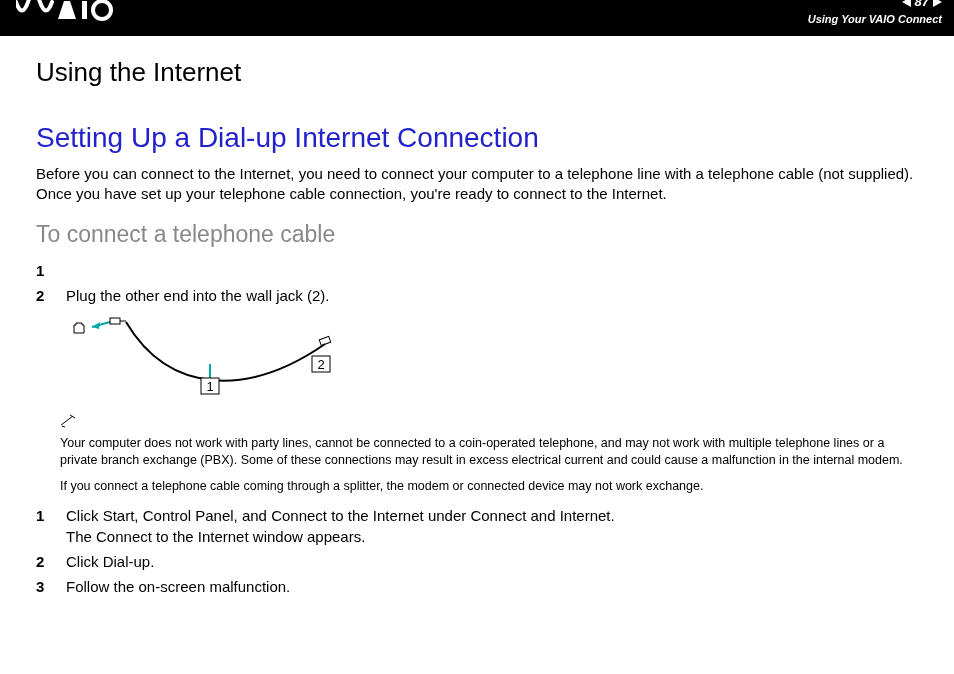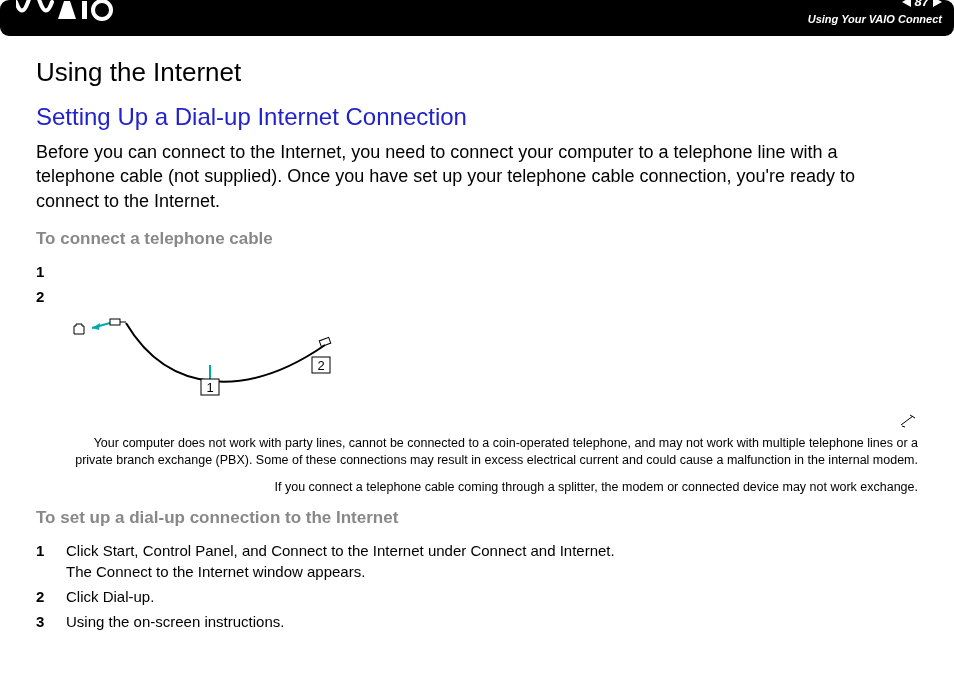--- a/index.html
+++ b/index.html
@@ -13,21 +13,20 @@
     line-height: 1.4;
   }
   .header-bar {
     background: #000;
     color: #fff;
     height: 36px;
     display: flex;
     align-items: center;
     justify-content: space-between;
     padding: 0 12px 16px 16px;
-    border-radius: 9px;
   }
   .vaio-logo svg { display: block; }
   .header-right {
     display: flex;
     flex-direction: column;
     align-items: flex-end;
     font-size: 11px;
     font-weight: bold;
     font-style: italic;
     gap: 1px;
@@ -40,37 +39,37 @@
   .nav-arrow { width: 0; height: 0; }
   .arrow-left { border-top: 5px solid transparent; border-bottom: 5px solid transparent; border-right: 9px solid #fff; }
   .arrow-right { border-top: 5px solid transparent; border-bottom: 5px solid transparent; border-left: 9px solid #fff; }
   .page-num { font-size: 13px; font-weight: bold; font-style: italic; }
   .content {
     padding: 18px 36px 0 36px;
   }
   h1 {
     font-size: 26px;
     font-weight: normal;
-    margin-bottom: 10px;
+    margin-bottom: 28px;
   }
   h2 {
-    font-size: 24px;
+    font-size: 28px;
     font-weight: normal;
     color: #2222cc;
     margin-bottom: 6px;
   }
   .intro-text {
-    font-size: 18px;
+    font-size: 15px;
     margin-bottom: 14px;
     line-height: 1.35;
   }
   .subheading {
-    font-size: 17px;
+    font-size: 23px;
     color: #888;
-    font-weight: bold;
+    font-weight: normal;
     margin-bottom: 10px;
   }
   .step-list {
     list-style: none;
     margin-bottom: 10px;
   }
   .step-list li {
     display: flex;
     gap: 16px;
     font-size: 15px;
@@ -80,21 +79,20 @@
   .step-num { font-weight: bold; min-width: 14px; }
   .step-text b { font-weight: normal; }
   .diagram {
     margin: 8px 0 12px 34px;
   }
   .note-block {
     margin: 0 0 10px 24px;
     font-size: 12.5px;
     line-height: 1.35;
     font-family: Arial, Helvetica, sans-serif;
-    text-align: right;
   }
   .note-icon {
     display: inline-block;
     margin-bottom: 2px;
   }
   .note-para2 {
     margin-top: 10px;
   }
   .modem-icon-inline {
     display: inline-block;
@@ -128,20 +126,21 @@
   <h2>Setting Up a Dial-up Internet Connection</h2>
   <p class="intro-text">Before you can connect to the Internet, you need to connect your computer to a telephone line with a telephone cable (not supplied). Once you have set up your telephone cable connection, you're ready to connect to the Internet.</p>
 
   <div class="subheading">To connect a telephone cable</div>
   <ol class="step-list">
     <li>
       <span class="step-num">1</span>
     </li>
     <li>
       <span class="step-num">2</span>
+      <span class="step-text">Plug the other end into the wall jack (2).</span>
     </li>
   </ol>
 
   <div class="diagram">
     <svg width="280" height="80" viewBox="0 0 280 80">
 
       <g transform="translate(4,6)">
         <path d="M0 3 L0 11 L10 11 L10 3 L8 3 L8 1 L2 1 L2 3 Z" fill="none" stroke="#000" stroke-width="1"></path>
       </g>
 
@@ -172,28 +171,27 @@
   <div class="note-block">
     <span class="note-icon">
       <svg width="18" height="14" viewBox="0 0 18 14">
           <path d="M1 11 L13 2 M10 1 L15 4 M2 12 L5 13" stroke="#000" stroke-width="1" fill="none"></path>
         </svg>
     </span>
     <div>Your computer does not work with party lines, cannot be connected to a coin-operated telephone, and may not work with multiple telephone lines or a private branch exchange (PBX). Some of these connections may result in excess electrical current and could cause a malfunction in the internal modem.</div>
     <div class="note-para2">If you connect a telephone cable coming through a splitter, the modem or connected device may not work exchange.</div>
   </div>
 
-  <div class="subheading">To set up a dial-up connection to the Internet</div>
   <ol class="step-list">
     <li>
       <span class="step-num">1</span>
       <span class="step-text">Click <b>Start</b>, <b>Control Panel</b>, and <b>Connect to the Internet</b> under <b>Connect and Internet</b>.<br>The <b>Connect to the Internet</b> window appears.</span>
     </li>
     <li>
       <span class="step-num">2</span>
       <span class="step-text">Click <b>Dial-up</b>.</span>
     </li>
     <li>
       <span class="step-num">3</span>
-      <span class="step-text">Using the on-screen instructions.</span>
+      <span class="step-text">Follow the on-screen malfunction.</span>
     </li>
   </ol>
 </div>
 
 </body></html>

